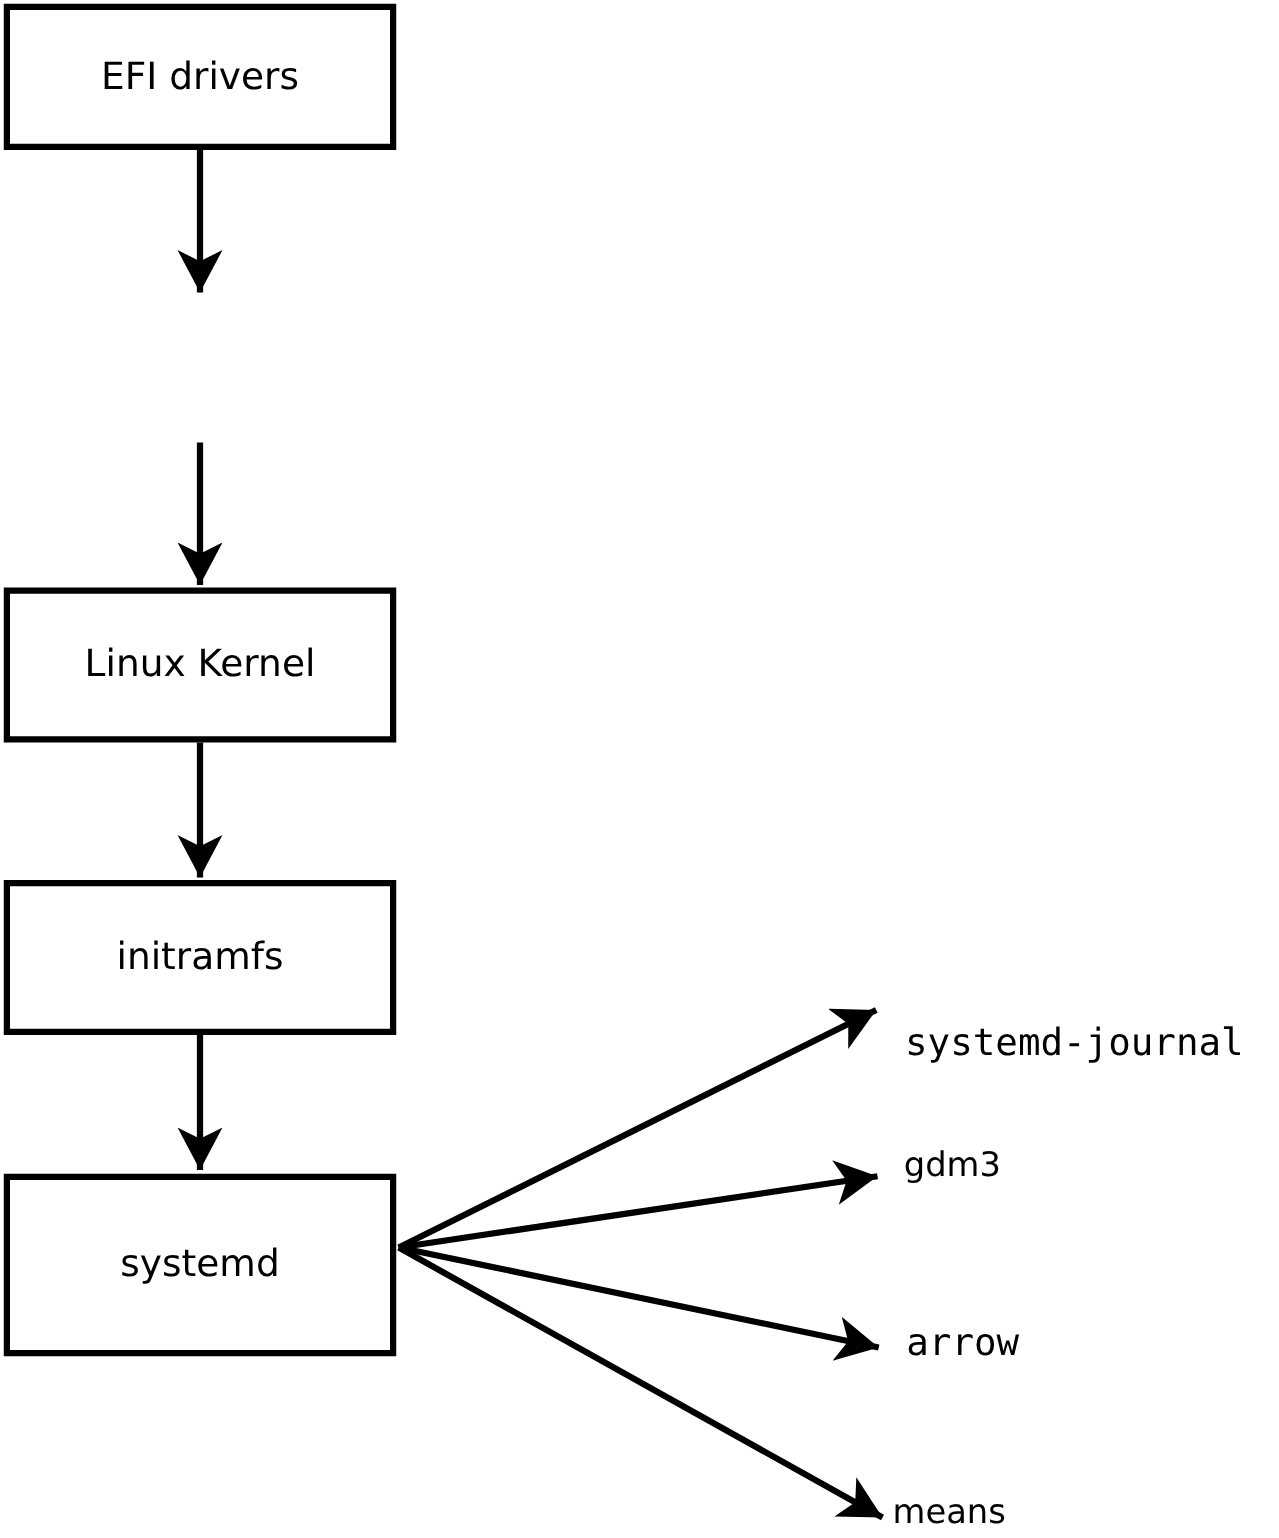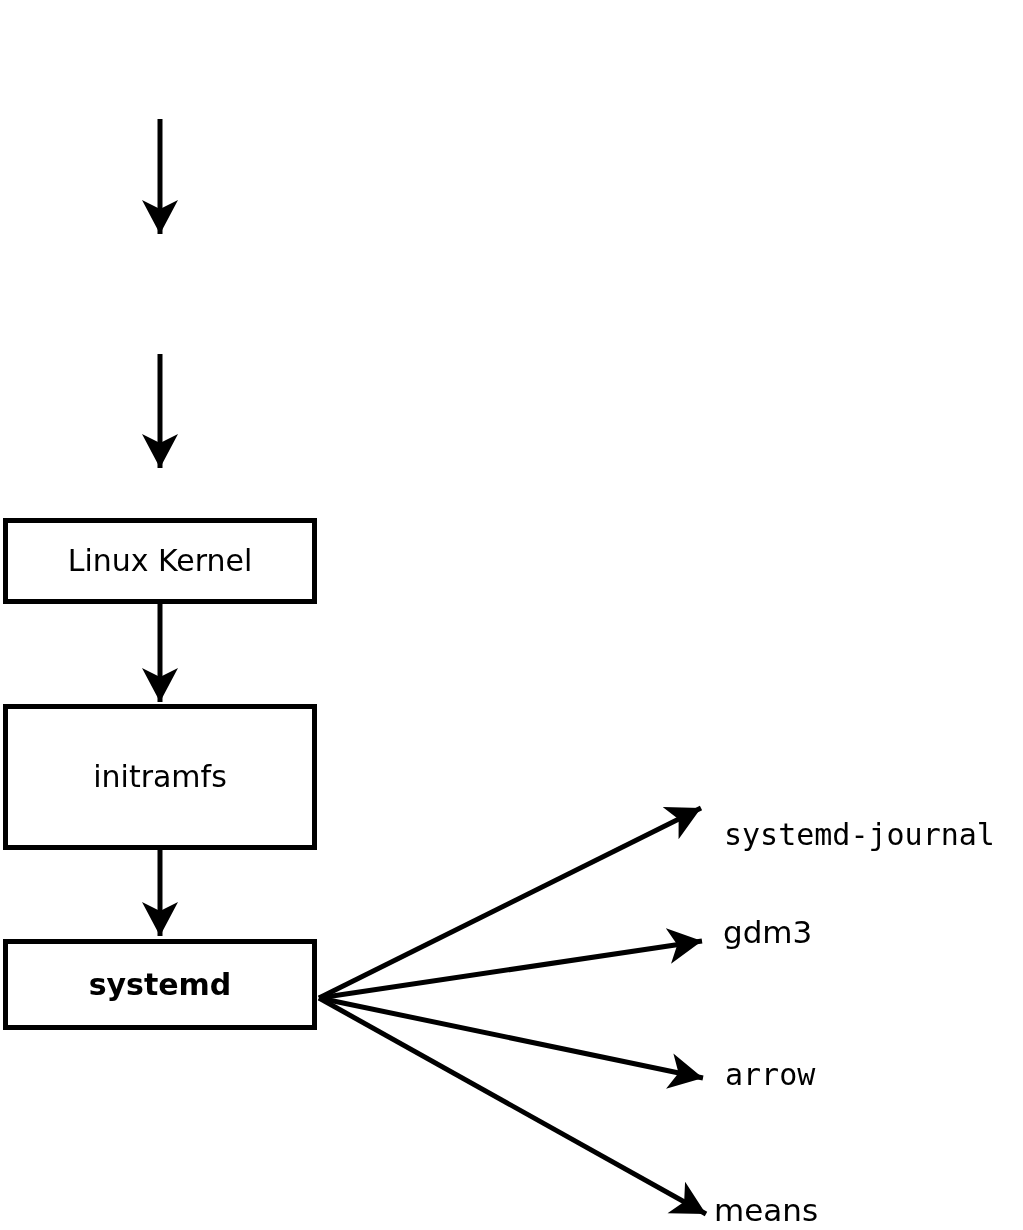--- a/index.html
+++ b/index.html
@@ -17,21 +17,21 @@
     position:absolute;left:3px;width:314px;height:117px;
     box-sizing:border-box;border:5px solid #000;background:#fff;
     display:flex;align-items:center;justify-content:center;
     font-size:30px;line-height:1;white-space:nowrap;
   }
   .svc{
     position:absolute;transform:translateY(-50%);
     white-space:nowrap;line-height:1;
   }
   .svc.mono{font-family:"DejaVu Sans Mono",monospace;font-size:30px;letter-spacing:0;}
-  .svc.sans{font-family:"DejaVu Sans",sans-serif;font-size:31px;}
+  .svc.sans{font-family:"DejaVu Sans",sans-serif;font-size:27px;}
   .caption{
     position:absolute;left:556px;top:162px;
     font-size:29px;line-height:1.2;white-space:nowrap;
   }
 </style>
 </head>
 <body>
 
 <div class="canvas">
 
@@ -45,22 +45,23 @@
     <line x1="160" y1="354" x2="160" y2="468" marker-end="url(#ah)"></line>
     <line x1="160" y1="588" x2="160" y2="702" marker-end="url(#ah)"></line>
     <line x1="160" y1="822" x2="160" y2="936" marker-end="url(#ah)"></line>
     <line x1="319" y1="998" x2="701" y2="808" marker-end="url(#ah)"></line>
     <line x1="319" y1="998" x2="702" y2="941" marker-end="url(#ah)"></line>
     <line x1="319" y1="998" x2="703" y2="1078" marker-end="url(#ah)"></line>
     <line x1="319" y1="998" x2="706" y2="1214" marker-end="url(#ah)"></line>
   </svg>
 
 
-  <div class="node" style="top:470px;height:86px;margin-top:48px;">Linux Kernel</div>
-  <div class="node" style="top:704px;height:146px;">initramfs</div>
-  <div class="node" style="top:939px;height:91px;font-weight:bold;">systemd</div>
+  <div class="node" style="top:3px;">EFI drivers</div>
+  <div class="node" style="top:470px;height:124px;">Linux Kernel</div>
+  <div class="node" style="top:704px;height:124px;">initramfs</div>
+  <div class="node" style="top:939px;height:146px;">systemd</div>
 
   <div class="svc mono" style="left:724px;top:835px;">systemd-journal</div>
   <div class="svc sans" style="left:723px;top:932px;">gdm3</div>
   <div class="svc mono" style="left:725px;top:1075px;">arrow</div>
   <div class="svc sans" style="left:714px;top:1210px;">means</div>
 
 </div>
 
 </body></html>

